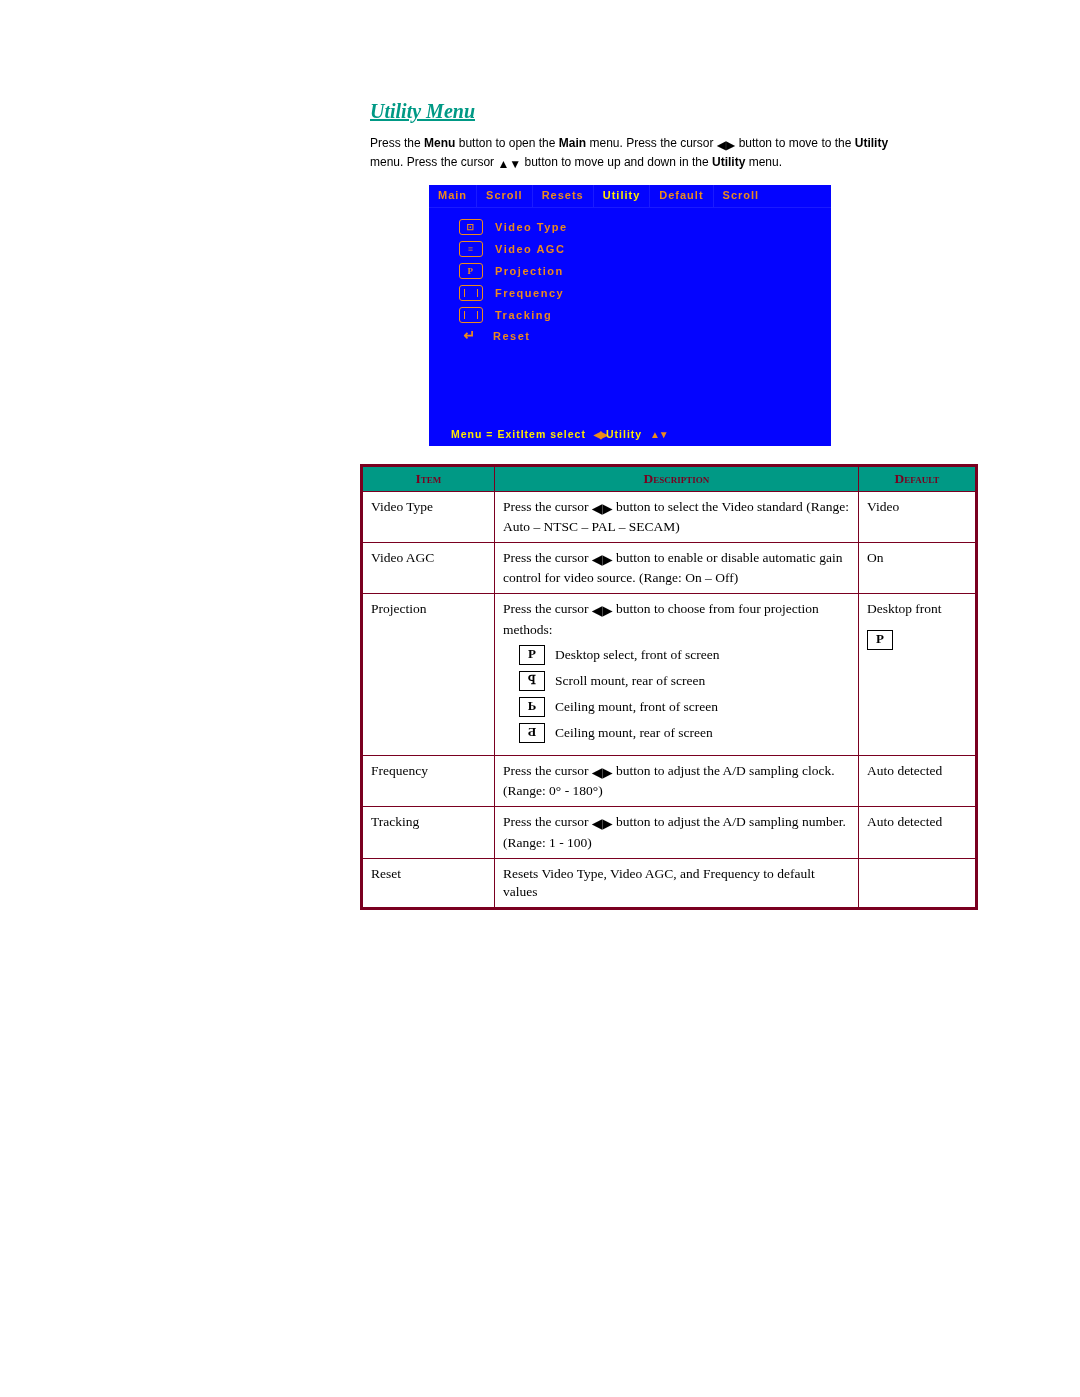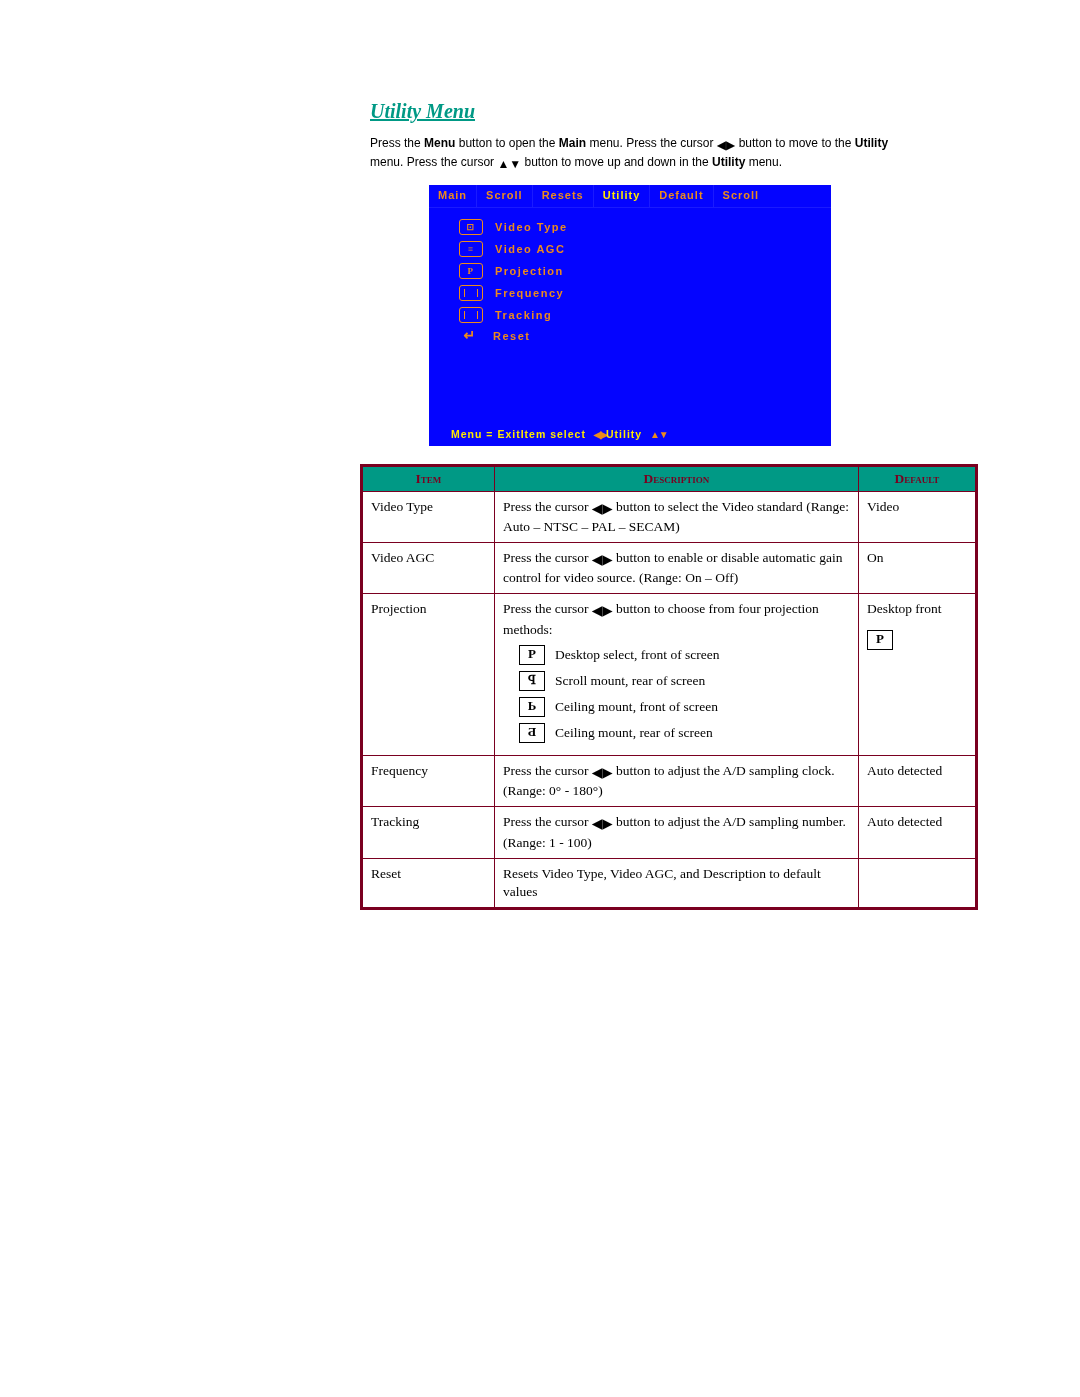--- a/index.html
+++ b/index.html
@@ -147,20 +147,20 @@
           <td><span>Press the cursor </span><span class="tri-lr">◀▶</span><span> button to adjust the A/D sampling clock. (Range: 0° - 180°)</span></td>
           <td>Auto detected</td>
         </tr>
         <tr>
           <td>Tracking</td>
           <td><span>Press the cursor </span><span class="tri-lr">◀▶</span><span> button to adjust the A/D sampling number. (Range: 1 - 100)</span></td>
           <td>Auto detected</td>
         </tr>
         <tr>
           <td>Reset</td>
-          <td>Resets Video Type, Video AGC, and Description to default values</td>
+          <td>Resets Video Type, Video AGC, and Frequency to default values</td>
           <td></td>
         </tr>
       </tbody>
     </table>
     </div>
   </div>
 </div>
 
 </body></html>

